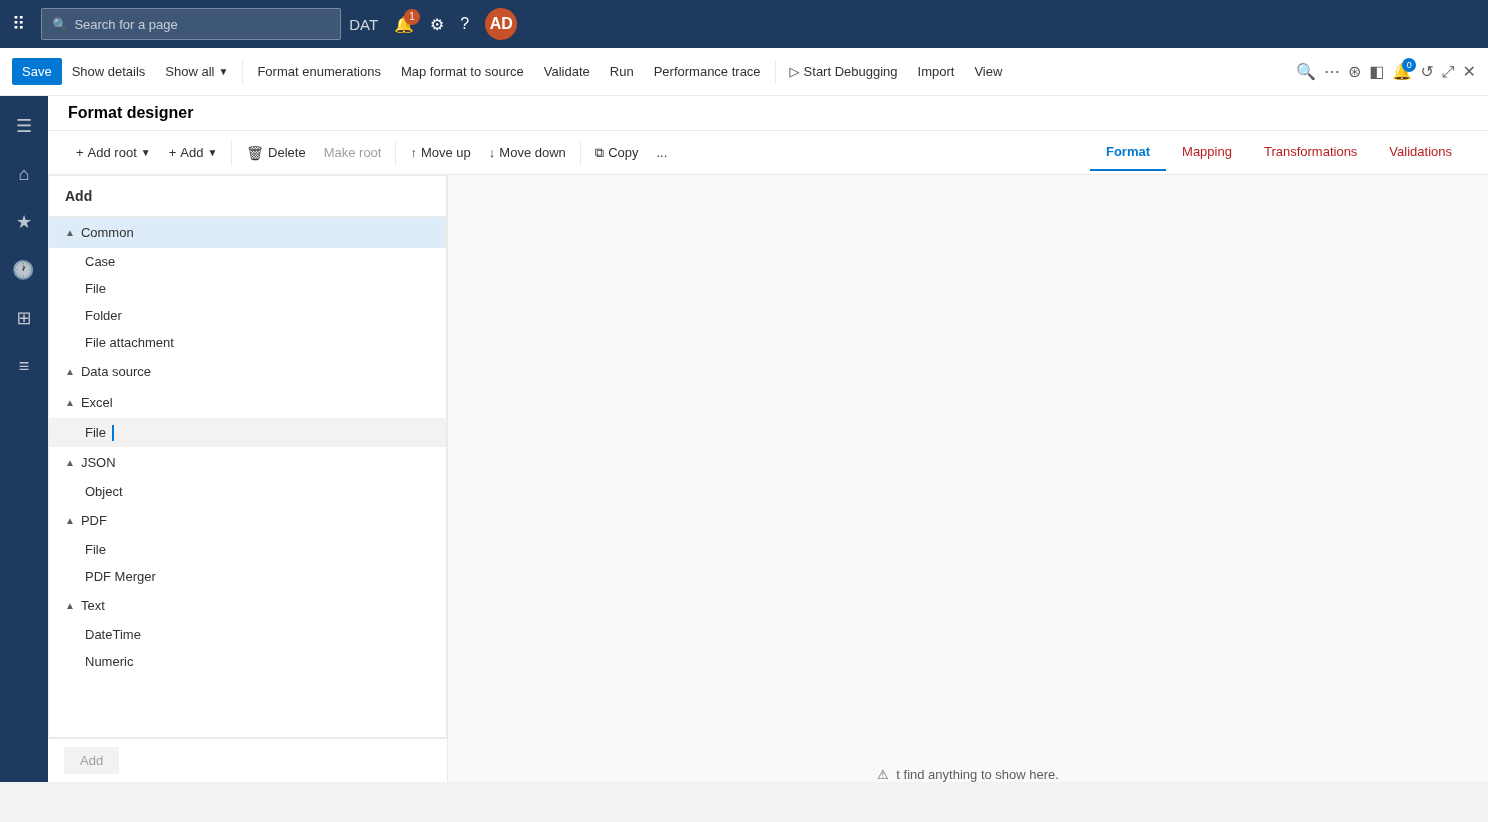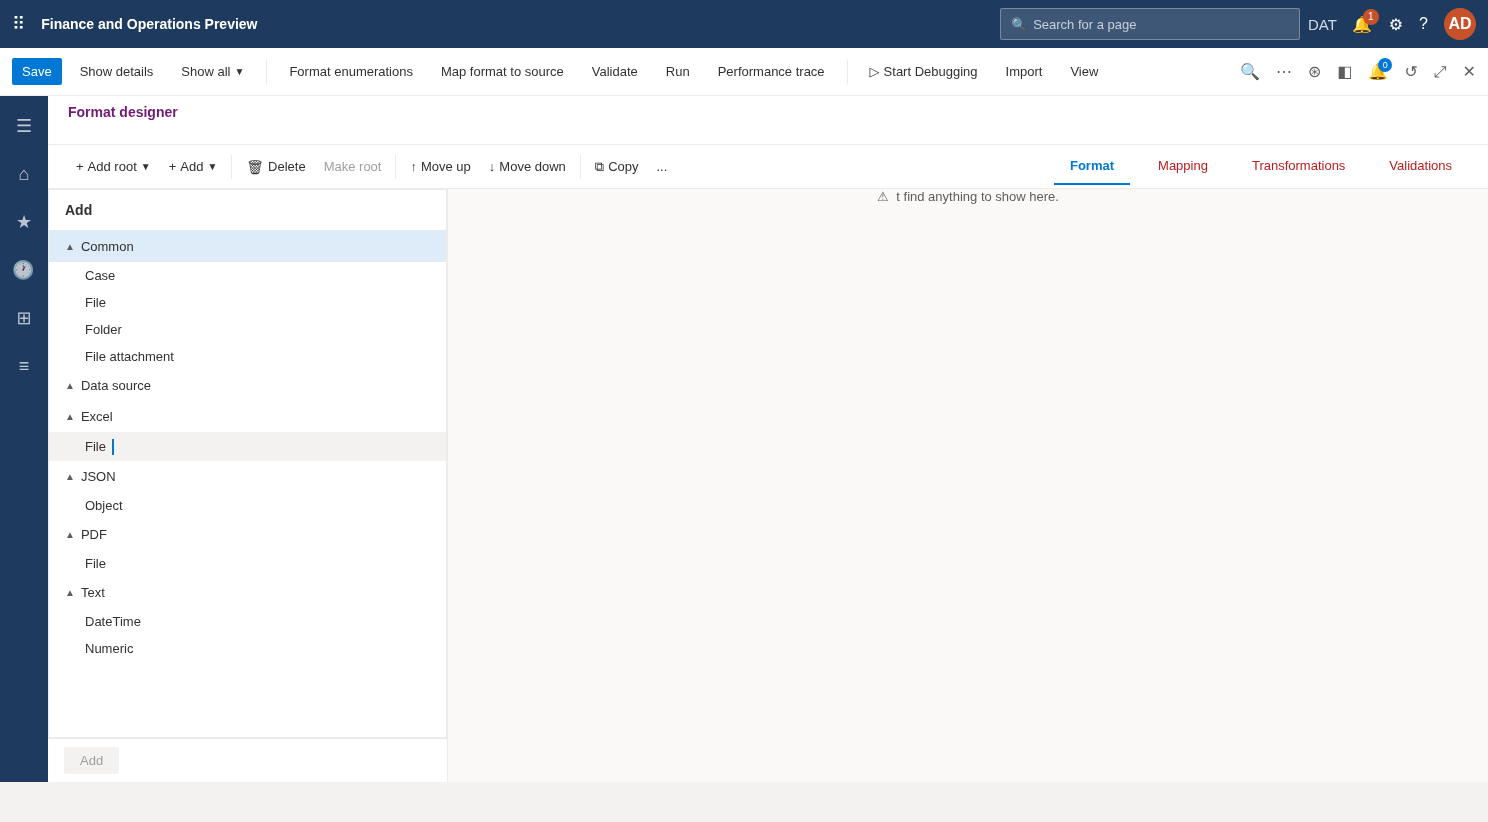--- a/index.html
+++ b/index.html
@@ -48,21 +48,21 @@
     }
 
     
     .command-bar {
       background: #ffffff;
       height: 48px;
       display: flex;
       align-items: center;
       padding: 0 12px;
       border-bottom: 1px solid #edebe9;
-      gap: 8px;
+      gap: 0;
     }
     .cmd-btn {
       display: flex; align-items: center; gap: 4px;
       padding: 6px 10px;
       border: none; background: transparent;
       cursor: pointer; font-size: 13px; color: #323130;
       border-radius: 2px;
       white-space: nowrap;
     }
     .cmd-btn.primary { background: #0078d4; color: white; }
@@ -105,24 +105,24 @@
       padding: 8px 20px 0 20px;
       border-bottom: 1px solid #edebe9;
     }
     .breadcrumb {
       font-size: 12px;
       color: #605e5c;
       margin-bottom: 4px;
     }
     .breadcrumb span { color: #0078d4; cursor: pointer; }
     .page-title {
-      font-size: 14px;
+      font-size: 16px;
       font-weight: 600;
-      color: #701a75;
-      margin-bottom: 24px;
+      color: #000000;
+      margin-bottom: 8px;
     }
 
     
     .inner-toolbar {
       background: white;
       height: 44px;
       display: flex;
       align-items: center;
       padding: 0 20px;
       border-bottom: 1px solid #edebe9;
@@ -134,21 +134,21 @@
       border: none; background: transparent;
       cursor: pointer; font-size: 13px; color: #323130;
       border-radius: 2px;
       white-space: nowrap;
     }
     .inner-btn.disabled { color: #a19f9d; cursor: default; }
     .inner-separator { width: 1px; height: 24px; background: #edebe9; margin: 0 4px; }
 
     
     .right-tabs {
-      display: flex; align-items: center; gap: 12px;
+      display: flex; align-items: center; gap: 0;
       margin-left: auto;
     }
     .right-tab {
       padding: 10px 16px;
       font-size: 13px;
       color: #b91c1c;
       cursor: pointer;
       border-bottom: 2px solid transparent;
     }
     .right-tab.active { border-bottom: 2px solid #0078d4; color: #0078d4; font-weight: 600; }
@@ -219,21 +219,21 @@
       font-size: 13px;
       color: #a19f9d;
       cursor: default;
       border-radius: 2px;
     }
 
     
     .right-panel {
       flex: 1;
       display: flex;
-      align-items: flex-start;
+      align-items: flex-end;
       justify-content: center;
       color: #605e5c;
       font-size: 13px;
       background: #faf9f8;
     }
 
     
     .add-dropdown::-webkit-scrollbar { width: 6px; }
     .add-dropdown::-webkit-scrollbar-track { background: #f3f2f1; }
     .add-dropdown::-webkit-scrollbar-thumb { background: #c8c6c4; border-radius: 3px; }
@@ -244,21 +244,20 @@
       height: 16px;
       background: #0078d4;
       vertical-align: middle;
     }
   </style>
 </head>
 <body>
 
 <div class="top-nav">
   <span class="app-grid-icon">⠿</span>
-  <span class="app-title">Finance and Operations Preview</span>
   <div class="search-bar">
     <span>🔍</span>
     <span style="color:rgba(255,255,255,0.7)">Search for a page</span>
   </div>
   <div class="nav-icons">
     <span style="color:rgba(255,255,255,0.8);font-size:15px">DAT</span>
     <div class="notif-icon" style="position:relative;color:white;font-size:16px">
       🔔
       <span class="notif-badge">1</span>
     </div>
@@ -408,20 +407,23 @@
             <span>Object</span>
           </div>
 
           <div class="dd-group-header">
             <span class="dd-chevron">▲</span>
             <span>PDF</span>
           </div>
           <div class="dd-item">
             <span>File</span>
           </div>
+          <div class="dd-item">
+            <span>PDF Merger</span>
+          </div>
 
           <div class="dd-group-header">
             <span class="dd-chevron">▲</span>
             <span>Text</span>
           </div>
           <div class="dd-item">
             <span>DateTime</span>
           </div>
           <div class="dd-item">
             <span>Numeric</span>

